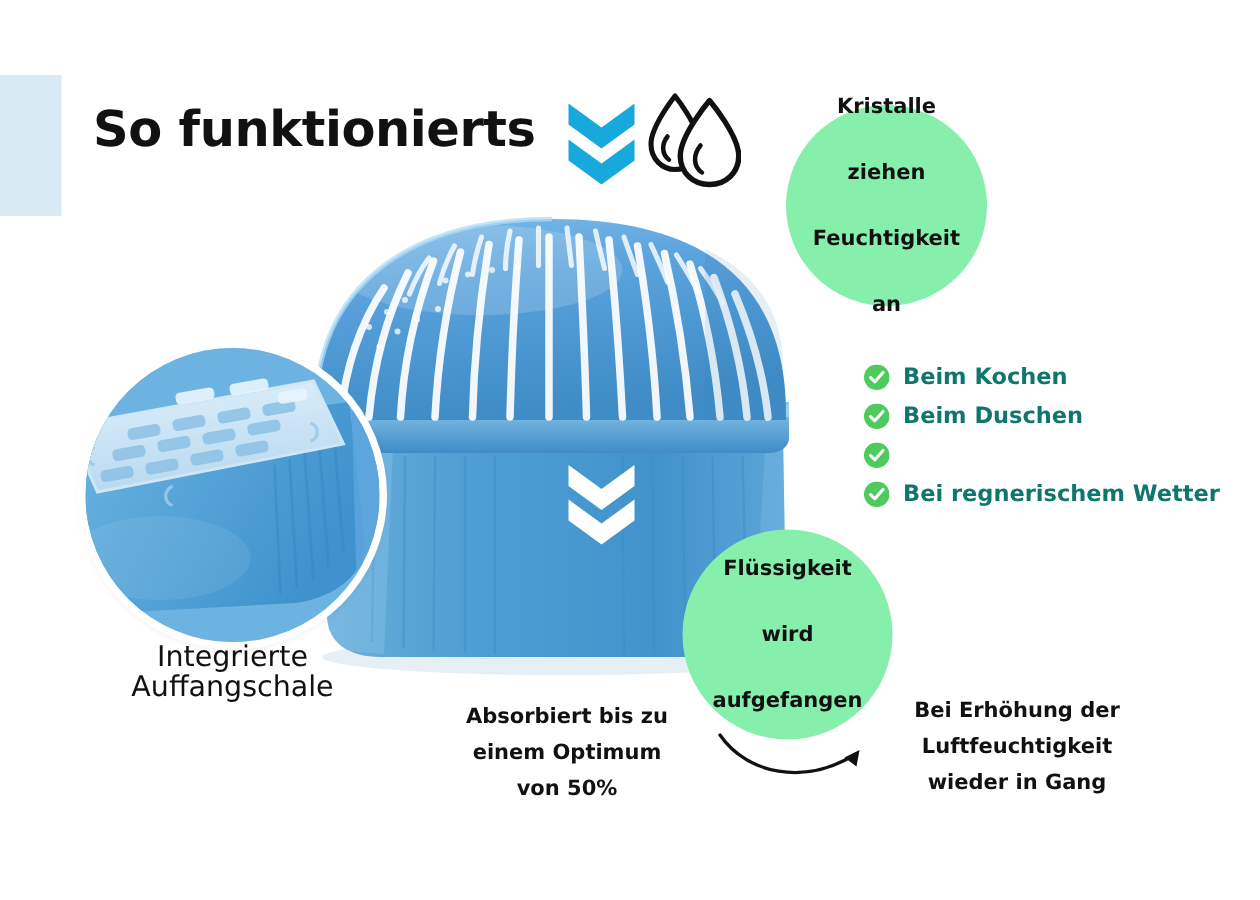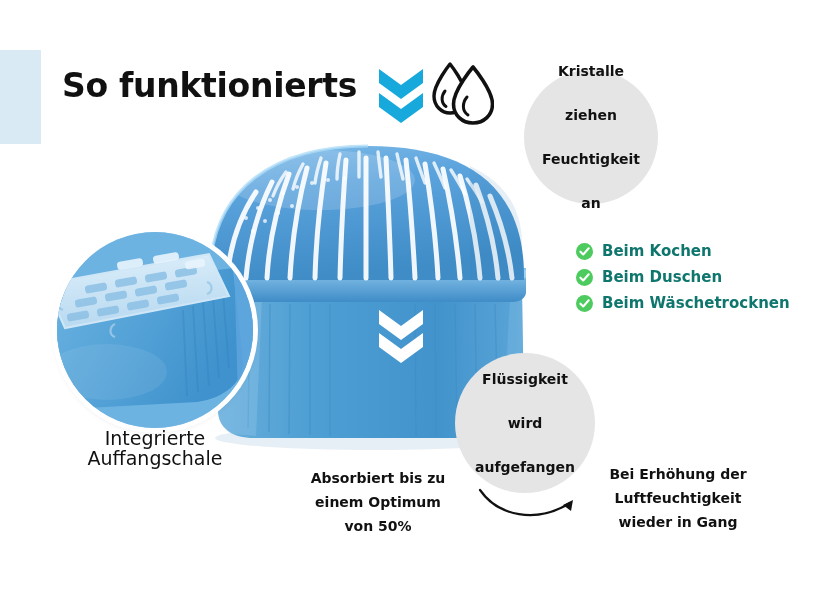--- a/index.html
+++ b/index.html
@@ -25,21 +25,21 @@
   .product{position:absolute;left:170px;top:128px;width:420px;height:325px;}
 
   
   .detail-circle{position:absolute;left:57px;top:232px;width:196px;height:196px;border-radius:50%;
       overflow:hidden;background:#9cc9e8;box-shadow:0 0 0 5px #ffffff, 0 2px 7px rgba(0,0,0,.22);}
   .detail-circle svg{display:block;}
   .detail-caption{position:absolute;left:60px;top:428px;width:190px;text-align:center;
       font-size:19px;font-weight:normal;color:#111;line-height:20px;}
 
   
-  .beige{position:absolute;border-radius:50%;background:#e5e5e5;display:flex;
+  .beige{position:absolute;border-radius:50%;background:#86efac;display:flex;
          align-items:center;justify-content:center;text-align:center;}
   .beige span{font-size:14px;font-weight:bold;color:#111;line-height:22px;display:block;}
   .beige-top{left:524px;top:70px;width:134px;height:134px;}
   .beige-bot{left:455px;top:353px;width:140px;height:140px;}
 
   
   .checklist{position:absolute;left:576px;top:238px;width:260px;}
   .check-row{display:flex;align-items:center;height:26px;margin-bottom:0px;}
   .check-ico{width:17px;height:17px;flex:0 0 17px;margin-right:9px;}
   .check-label{font-size:15px;font-weight:bold;color:#0f766e;white-space:nowrap;}
@@ -294,21 +294,29 @@
       </span>
       <span class="check-label">Beim Duschen</span>
     </div>
     <div class="check-row">
       <span class="check-ico">
         <svg viewBox="0 0 17 17" width="17" height="17">
           <circle cx="8.5" cy="8.5" r="8.5" fill="#4ecb5e"></circle>
           <path d="M4.4 8.7 L7.2 11.5 L12.7 5.3" fill="none" stroke="#fff" stroke-width="2.1" stroke-linecap="round" stroke-linejoin="round"></path>
         </svg>
       </span>
-      <span class="check-label">Beim Wäschetrocknen</span>
+    </div>
+    <div class="check-row">
+      <span class="check-ico">
+        <svg viewBox="0 0 17 17" width="17" height="17">
+          <circle cx="8.5" cy="8.5" r="8.5" fill="#4ecb5e"></circle>
+          <path d="M4.4 8.7 L7.2 11.5 L12.7 5.3" fill="none" stroke="#fff" stroke-width="2.1" stroke-linecap="round" stroke-linejoin="round"></path>
+        </svg>
+      </span>
+      <span class="check-label">Bei regnerischem Wetter</span>
     </div>
   </div>
 
   <div class="cap cap-left">
     <span>Absorbiert bis zu</span><br>
     <span>einem Optimum</span><br>
     <span>von 50%</span>
   </div>
 
   <div class="arrow">

